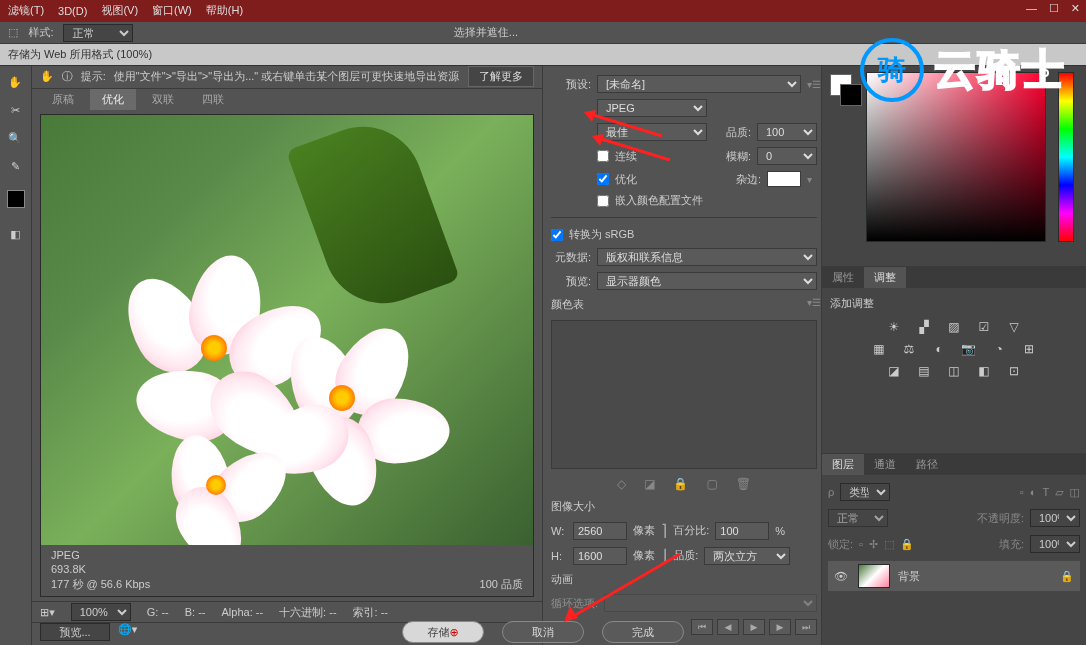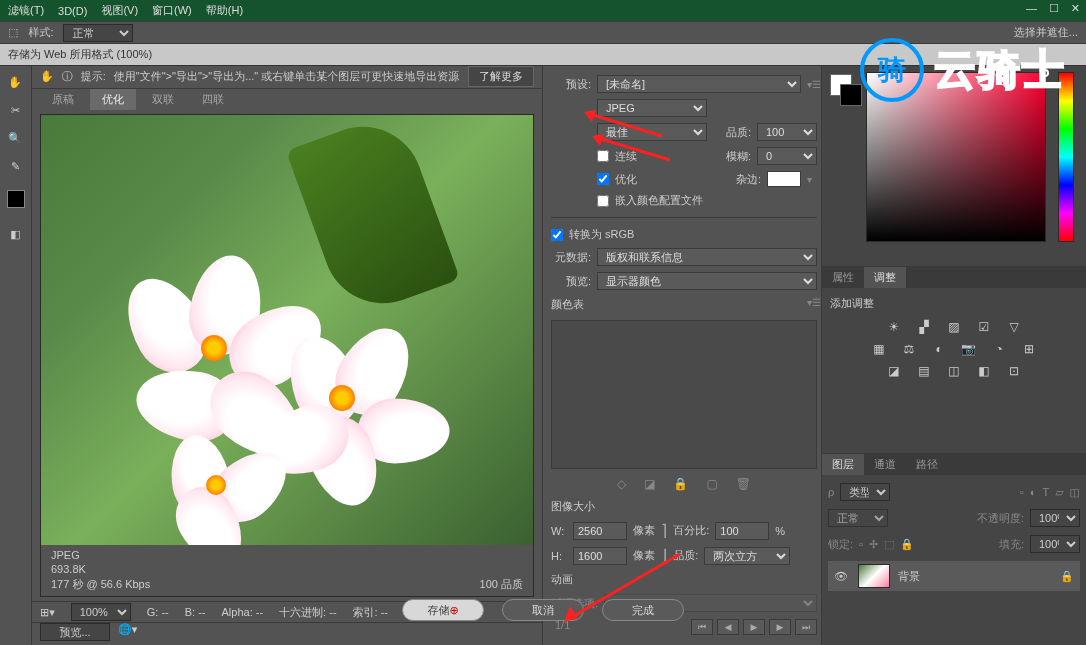--- a/index.html
+++ b/index.html
@@ -1,17 +1,17 @@
 <!DOCTYPE html>
 <html><head>
 <meta charset="utf-8">
 <style>
 * { margin:0; padding:0; box-sizing:border-box; font-family:"Microsoft YaHei",sans-serif; }
 body { background:#535353; color:#ccc; font-size:11px; width:1086px; height:645px; overflow:hidden; position:relative; }
-.menubar { height:22px; background:#14532d; display:flex; align-items:center; padding:0 8px; gap:14px; border-bottom:1px solid #3a3a3a; }
+.menubar { height:22px; background:#7f1d1d; display:flex; align-items:center; padding:0 8px; gap:14px; border-bottom:1px solid #3a3a3a; }
 .menubar span { color:#ddd; font-size:11px; }
 .win-controls { position:absolute; right:6px; top:2px; display:flex; gap:12px; color:#ccc; font-size:13px; }
 .optbar { height:22px; background:#535353; display:flex; align-items:center; padding:0 8px; gap:10px; border-bottom:1px solid #3a3a3a; font-size:11px; }
 .sel { background:#454545; border:1px solid #2a2a2a; color:#ccc; height:18px; font-size:11px; padding:0 4px; }
 .tabstrip { height:22px; background:#c8c8c8; display:flex; align-items:center; padding:0 8px; color:#333; font-size:11px; border-bottom:1px solid #333; }
 .main { display:flex; height:579px; }
 .tools { width:32px; background:#535353; display:flex; flex-direction:column; align-items:center; gap:8px; padding:6px 0; border-right:1px solid #3a3a3a; }
 .tool { width:20px; height:20px; display:flex; align-items:center; justify-content:center; color:#ccc; }
 .swatch-fg { width:18px; height:18px; background:#000; border:1px solid #888; margin-top:6px; }
 .left { width:510px; background:#535353; display:flex; flex-direction:column; }
@@ -55,21 +55,21 @@
 .ptab.active { background:#535353; color:#ddd; }
 .adj-panel { background:#454545; padding:8px; }
 .adj-title { color:#ccc; font-size:11px; margin-bottom:8px; }
 .adj-icons { display:flex; flex-wrap:wrap; gap:10px; margin-bottom:6px; justify-content:center; }
 .adj-ic { width:20px; height:16px; color:#ccc; display:flex; align-items:center; justify-content:center; font-size:12px; }
 .layers-panel { background:#454545; flex:1; padding:4px 6px; display:flex; flex-direction:column; }
 .layer-opts { display:flex; align-items:center; gap:6px; margin:4px 0; font-size:11px; color:#888; }
 .layer-row { display:flex; align-items:center; gap:8px; background:#5a5a5a; padding:3px 6px; margin-top:4px; }
 .layer-thumb { width:32px; height:24px; background:linear-gradient(135deg,#4a7a3a,#fff,#ff80a0); border:1px solid #2a2a2a; }
 .eye { color:#ccc; width:16px; }
-.btnrow { position:absolute; bottom:24px; left:50%; transform:translateX(-50%); display:flex; gap:18px; }
+.btnrow { position:absolute; bottom:2px; left:50%; transform:translateX(-50%); display:flex; gap:18px; }
 .dlg-btn { width:82px; height:22px; border-radius:11px; border:1px solid #888; background:#5a5a5a; color:#ddd; font-size:11px; display:flex; align-items:center; justify-content:center; }
 .dlg-btn.primary { background:#d8d8d8; color:#444; }
 .arrow-annot { position:absolute; pointer-events:none; }
 .watermark { position:absolute; top:38px; right:20px; display:flex; align-items:center; gap:10px; pointer-events:none; }
 .wm-circle { width:64px; height:64px; border:4px solid #0099ff; border-radius:50%; display:flex; align-items:center; justify-content:center; color:#0099ff; font-size:28px; font-weight:bold; }
 .wm-text { font-size:42px; font-weight:900; color:#0099ff; -webkit-text-stroke:2px #fff; letter-spacing:2px; }
 .color-chip { width:34px; height:16px; background:#fff; border:1px solid #3a3a3a; }
 .menu-icon { width:10px; font-size:10px; color:#888; }
 .spacer { flex:1; }
 </style>
@@ -87,21 +87,21 @@
     <span>☐</span>
     <span>✕</span>
   </div>
 </div>
 
 <div class="optbar">
   <span>⬚</span>
   <span>样式:</span>
   <select class="sel" style="width:70px"><option>正常</option></select>
   <div class="spacer"></div>
-  <span style="">选择并遮住...</span>
+  <span style="margin-right:560px">选择并遮住...</span>
 </div>
 
 <div class="tabstrip">
   <span>存储为 Web 所用格式 (100%)</span>
 </div>
 
 <div class="main">
 
   <div class="tools">
     <div class="tool">✋</div>

